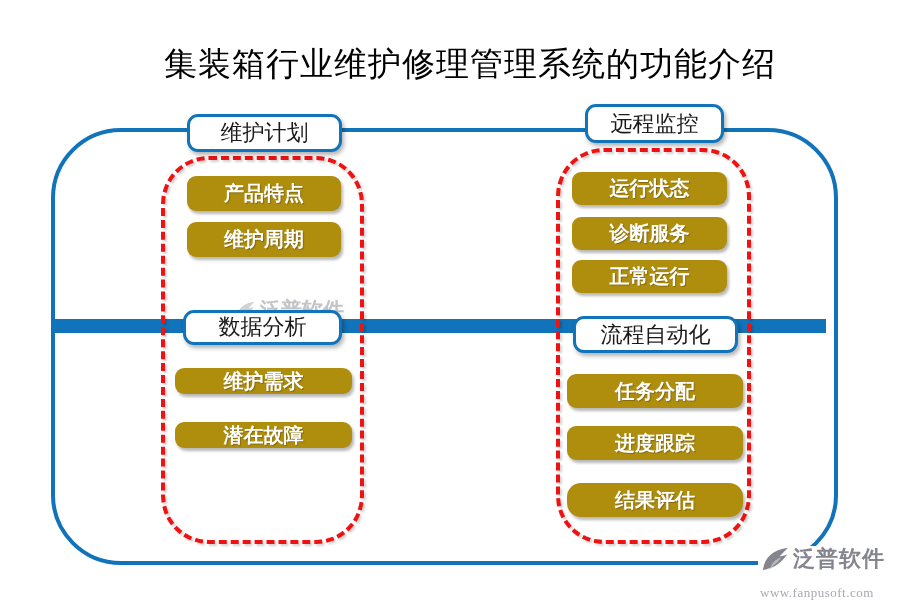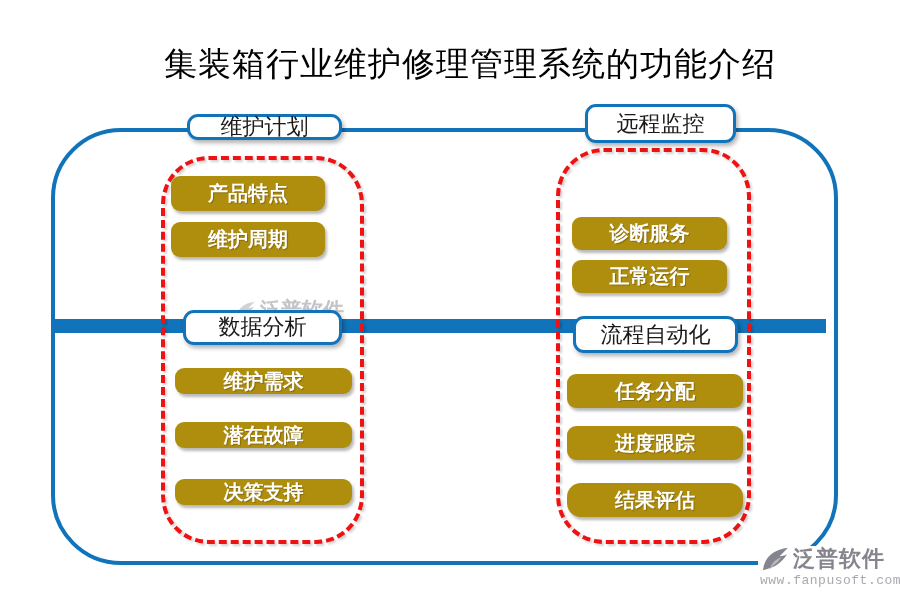--- a/index.html
+++ b/index.html
@@ -36,33 +36,33 @@
   }
   .dashed-left{left:161px;top:156px;width:203px;height:388px;}
   .dashed-right{left:556px;top:148px;width:195px;height:396px;}
   .node-label{
     position:absolute;box-sizing:border-box;background:#fff;
     border:3px solid var(--blue);border-radius:11px;
     display:flex;align-items:center;justify-content:center;
     font-size:22px;color:var(--ink);z-index:6;
     box-shadow:2px 3px 4px rgba(0,0,0,0.30);white-space:nowrap;
   }
-  .lbl-tl{left:187px;top:114px;width:155px;height:26px;}
-  .lbl-tr{left:585px;top:104px;width:151px;height:39px;}
+  .lbl-tl{left:187px;top:114px;width:155px;height:38px;}
+  .lbl-tr{left:585px;top:104px;width:139px;height:39px;}
   .lbl-ml{left:183px;top:310px;width:159px;height:35px;align-items:flex-end;}
   .lbl-mr{left:573px;top:316px;width:165px;height:37px;}
   .gold-btn{
     position:absolute;box-sizing:border-box;background:var(--gold);
     border-radius:9px;display:flex;align-items:center;justify-content:center;
     color:#fff;font-weight:bold;font-size:20px;z-index:5;
     box-shadow:2px 3px 3px rgba(0,0,0,0.28);white-space:nowrap;
     text-shadow:1px 1px 1px rgba(0,0,0,0.25);
   }
   
-  .b-tl{left:171px;width:154px;height:35px;}
+  .b-tl{left:187px;width:154px;height:35px;}
   .b-tl-0{top:176px;} .b-tl-1{top:222px;} .b-tl-2{top:264px;}
   
   .b-tr{left:572px;width:155px;height:33px;}
   .b-tr-0{top:172px;} .b-tr-1{top:217px;} .b-tr-2{top:260px;}
   
   .b-bl{left:175px;width:177px;height:26px;}
   .b-bl-0{top:368px;} .b-bl-1{top:422px;} .b-bl-2{top:479px;}
   
   .b-br{left:567px;width:176px;height:34px;}
   .b-br-0{top:374px;} .b-br-1{top:426px;} .b-br-2{top:483px;border-radius:14px;}
@@ -72,22 +72,22 @@
     color:var(--wm-gray);font-size:21px;font-weight:bold;white-space:nowrap;
   }
   .watermark svg{opacity:.75;}
   .logo{
     position:absolute;left:758px;top:546px;z-index:9;background:#fff;
     display:flex;flex-direction:column;align-items:flex-start;line-height:1;
     padding-left:2px;
   }
   .logo-row{display:flex;align-items:center;gap:3px;}
   .logo-name{font-size:22px;font-weight:bold;color:var(--logo-gray);letter-spacing:1px;white-space:nowrap;}
-  .logo-url{font-size:13px;color:var(--url-gray);margin-top:2px;letter-spacing:.5px;white-space:nowrap;
-    font-family:Liberation Mono, monospace;}
+  .logo-url{font-size:13px;color:var(--url-gray);margin-top:14px;letter-spacing:.5px;white-space:nowrap;
+    font-family:Liberation Serif, serif;}
 </style>
 </head>
 <body>
 
 <div class="canvas">
 
   <div class="title">集装箱行业维护修理管理系统的功能介绍</div>
 
   <div class="container-outline"></div>
   <div class="mid-band"></div>
@@ -111,26 +111,26 @@
   <div class="node-label lbl-ml">
     <span>数据分析</span>
   </div>
   <div class="node-label lbl-mr">
     <span>流程自动化</span>
   </div>
 
   <div class="gold-btn b-tl b-tl-0">产品特点</div>
   <div class="gold-btn b-tl b-tl-1">维护周期</div>
 
+  <div class="gold-btn b-tr b-tr-0">运行状态</div>
   <div class="gold-btn b-tr b-tr-1">诊断服务</div>
   <div class="gold-btn b-tr b-tr-2">正常运行</div>
 
   <div class="gold-btn b-bl b-bl-0">维护需求</div>
   <div class="gold-btn b-bl b-bl-1">潜在故障</div>
-  <div class="gold-btn b-bl b-bl-2">决策支持</div>
 
   <div class="gold-btn b-br b-br-0">任务分配</div>
   <div class="gold-btn b-br b-br-1">进度跟踪</div>
   <div class="gold-btn b-br b-br-2">结果评估</div>
 
   <div class="logo">
     <div class="logo-row">
       <svg width="30" height="26" viewBox="0 0 32 28">
         <path d="M3 26 C5 12 14 4 30 2 L21 11 C25 11 27 10 29 9 C23 19 14 24 3 26 Z" fill="#85858F"></path>
         <path d="M10 26 C12 19 16 14 23 12 L18 18 C15 20 12 23 10 26 Z" fill="#B9B9C0"></path>

